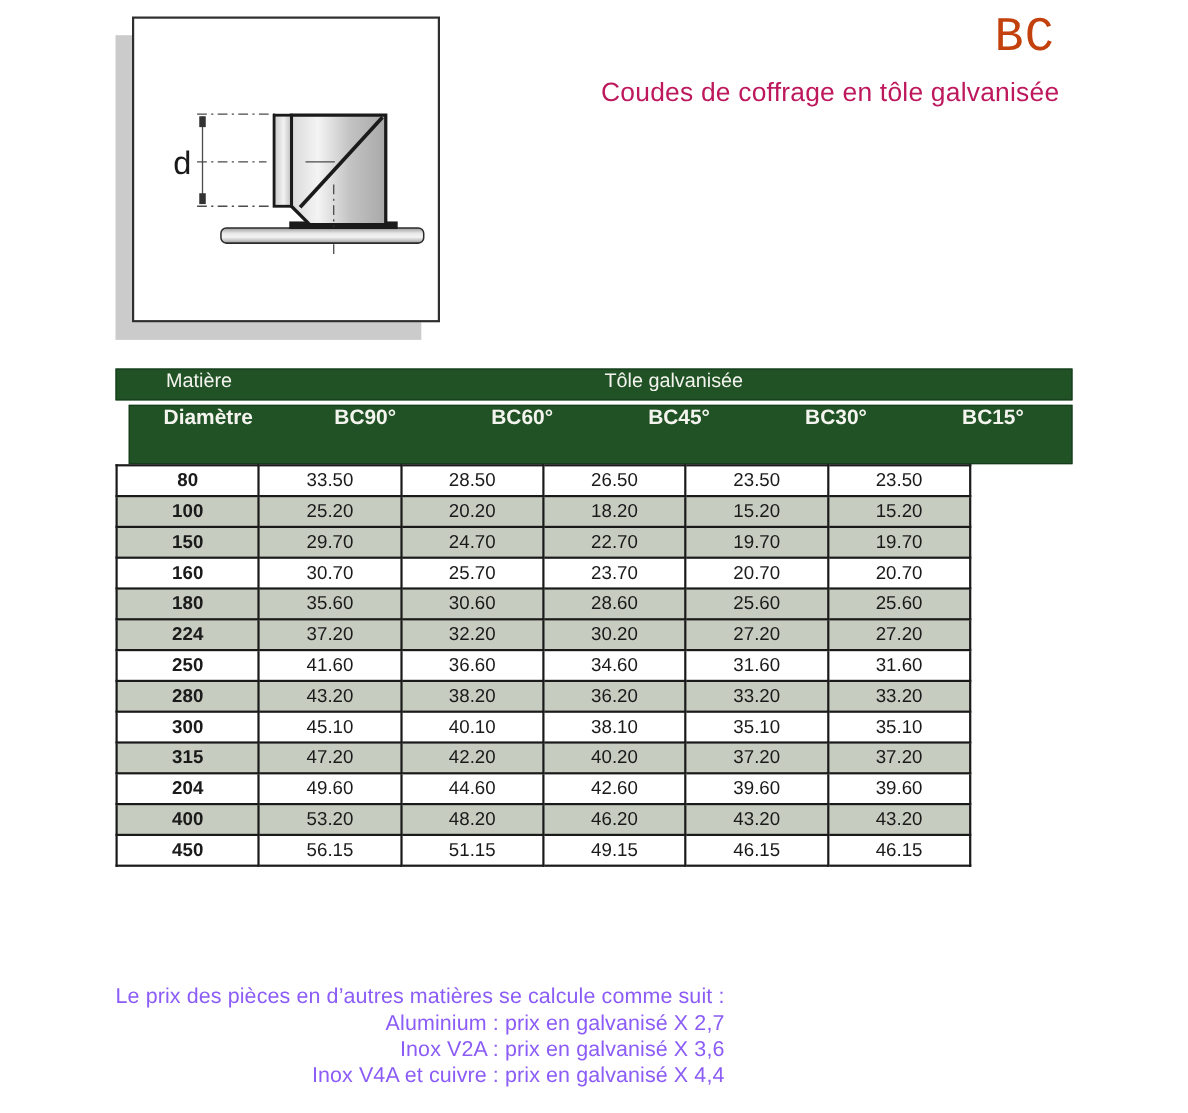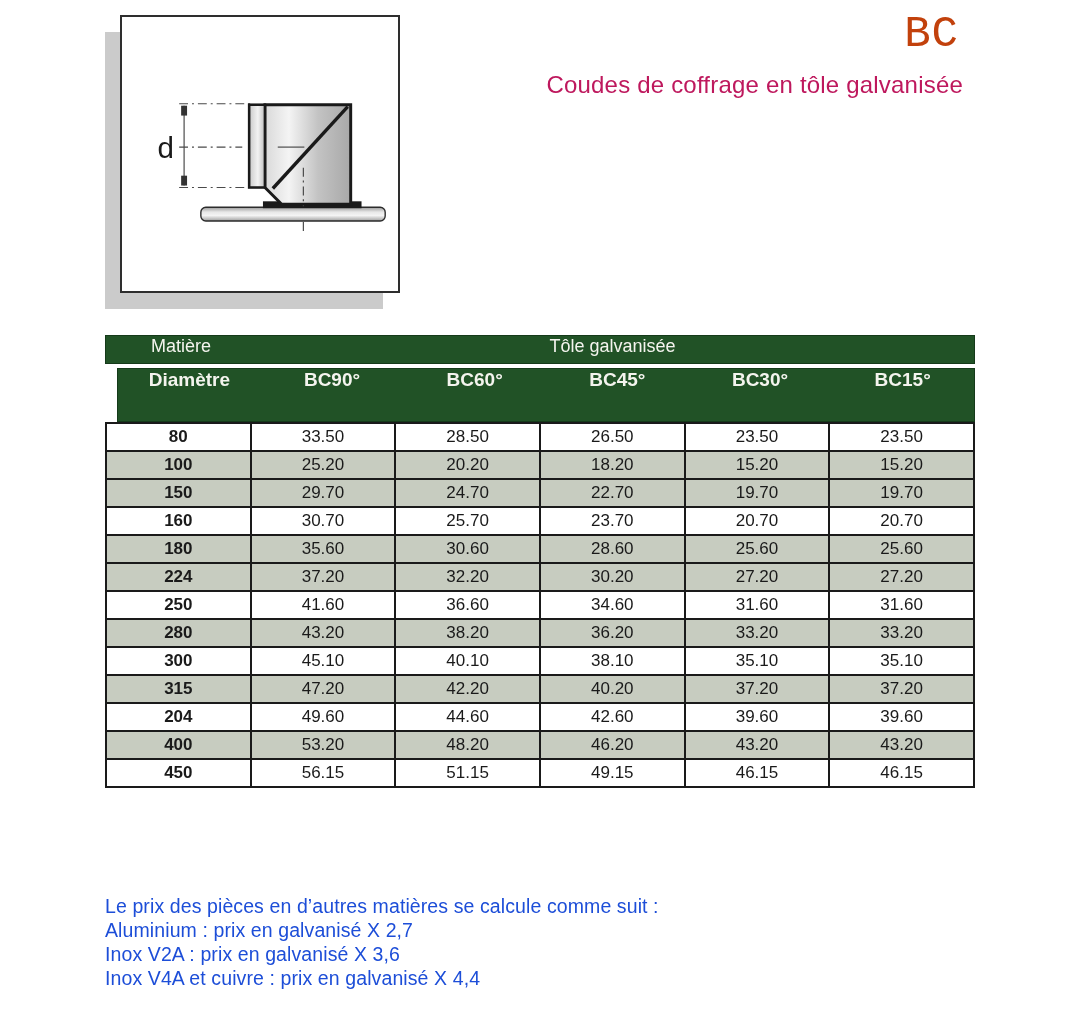--- a/index.html
+++ b/index.html
@@ -42,33 +42,34 @@
     background:#215226; color:#f4f4ee;
     display:flex; align-items:flex-start; box-sizing:border-box;
     border:1px solid #153a1a;
   }
   .band1 { height:29px; font-size:18px; margin-bottom:4px; }
   .band1 .matiere { width:145px; padding-left:45px; box-sizing:border-box; }
   .band1 .tole { flex:1; text-align:center; }
   .band2 { height:54px; font-size:19px; font-weight:bold;margin-left:12px; }
   .band2 .hcell { width:145px; text-align:center; }
 
-  table.price { border-collapse:collapse; width:870px; table-layout:fixed; }
+  table.price { border-collapse:collapse; width:778px; table-layout:fixed; }
   table.price td {
     border:2px solid #1a1a1a; text-align:center;
     font-size:17px; padding:0; height:26px; background:#ffffff;
   }
   table.price tr.alt td { background:#c7ccc0; }
   table.price td.diam { font-weight:bold; }
 
   
   .footer {
     position:absolute; left:105px; top:894px;
-    font-size:19.5px; line-height:24px; color:#1d4ed8;
+    font-size:19.5px; line-height:24px; color:#8b5cf6;
     letter-spacing:0.1px;
+    text-align:right;
   }
 </style>
 </head>
 <body>
 
 <div class="figure-shadow"></div>
 
 <div class="figure-box">
   <svg viewBox="0 0 280 278" preserveAspectRatio="none">
     <defs>

